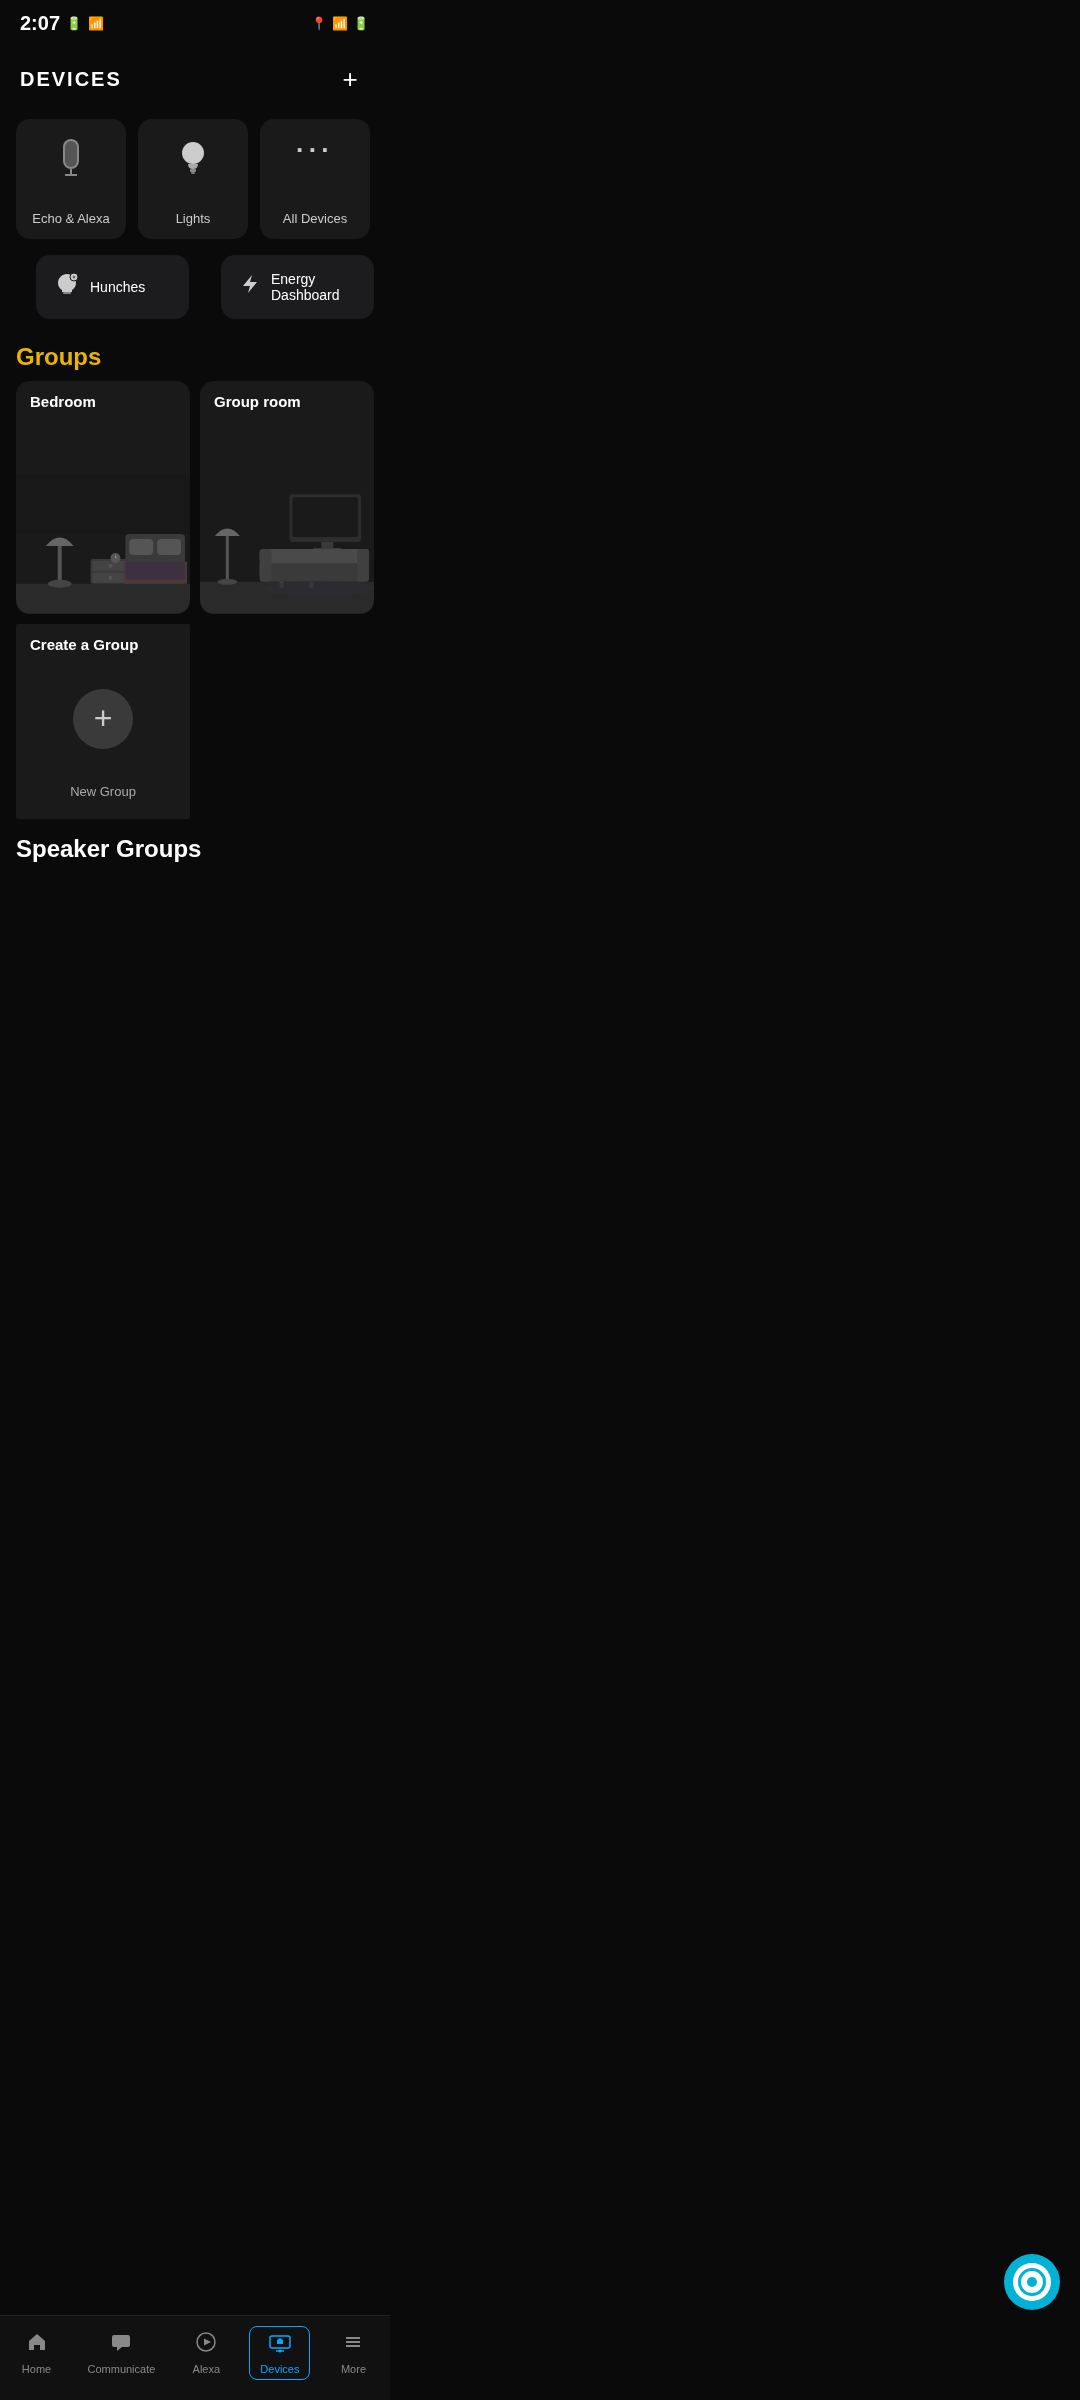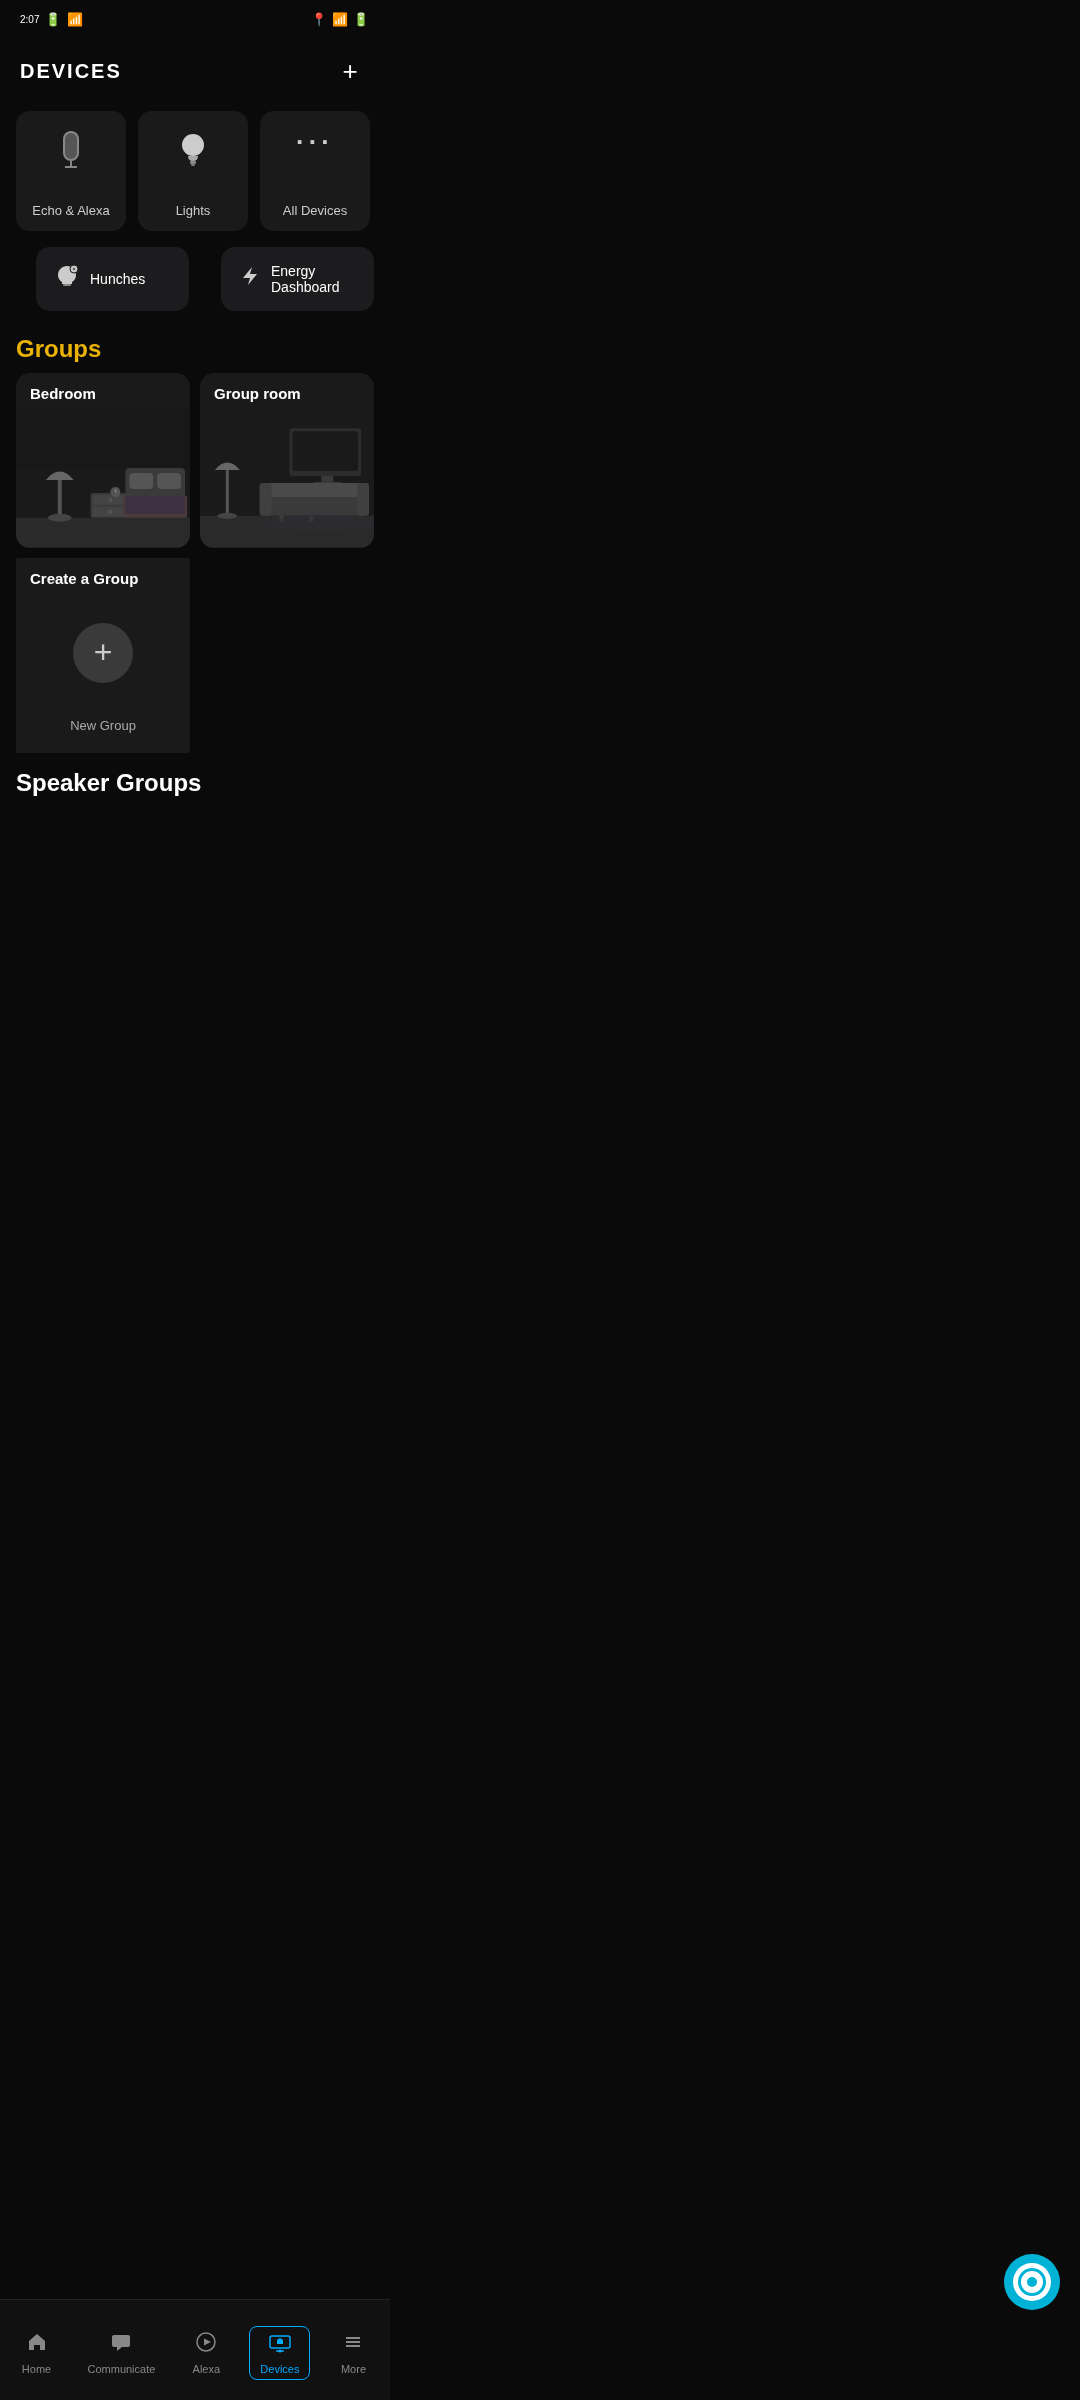--- a/index.html
+++ b/index.html
@@ -18,21 +18,21 @@
     .status-bar {
       display: flex;
       justify-content: space-between;
       align-items: center;
       padding: 12px 20px 8px;
       font-size: 13px;
       font-weight: 600;
     }
     .status-left { display: flex; align-items: center; gap: 6px; }
     .status-right { display: flex; align-items: center; gap: 5px; }
-    .status-time { font-weight: 400; font-size: 10px; }
+    .status-time { font-weight: 700; font-size: 20px; }
 
     
     .header {
       display: flex;
       justify-content: space-between;
       align-items: center;
       padding: 16px 20px 12px;
     }
     .header-title {
       font-size: 20px;
@@ -111,21 +111,21 @@
     .groups-grid {
       display: grid;
       grid-template-columns: 1fr 1fr;
       gap: 10px;
       padding: 0 16px;
     }
 
     .group-card {
       background: #1a1a1a;
       border-radius: 14px;
-      height: 175px;
+      height: 233px;
       position: relative;
       overflow: hidden;
       cursor: pointer;
     }
     .group-card-label {
       position: absolute;
       top: 12px;
       left: 14px;
       font-size: 15px;
       font-weight: 600;
@@ -235,21 +235,21 @@
     
     .bottom-nav {
       position: fixed;
       bottom: 0;
       left: 0;
       width: 390px;
       background: #111111;
       display: flex;
       justify-content: space-around;
       align-items: center;
-      padding: 26px 0 20px;
+      padding: 10px 0 20px;
       border-top: 1px solid #222222;
     }
     .nav-item {
       display: flex;
       flex-direction: column;
       align-items: center;
       gap: 4px;
       cursor: pointer;
       min-width: 60px;
       padding: 4px 8px;

